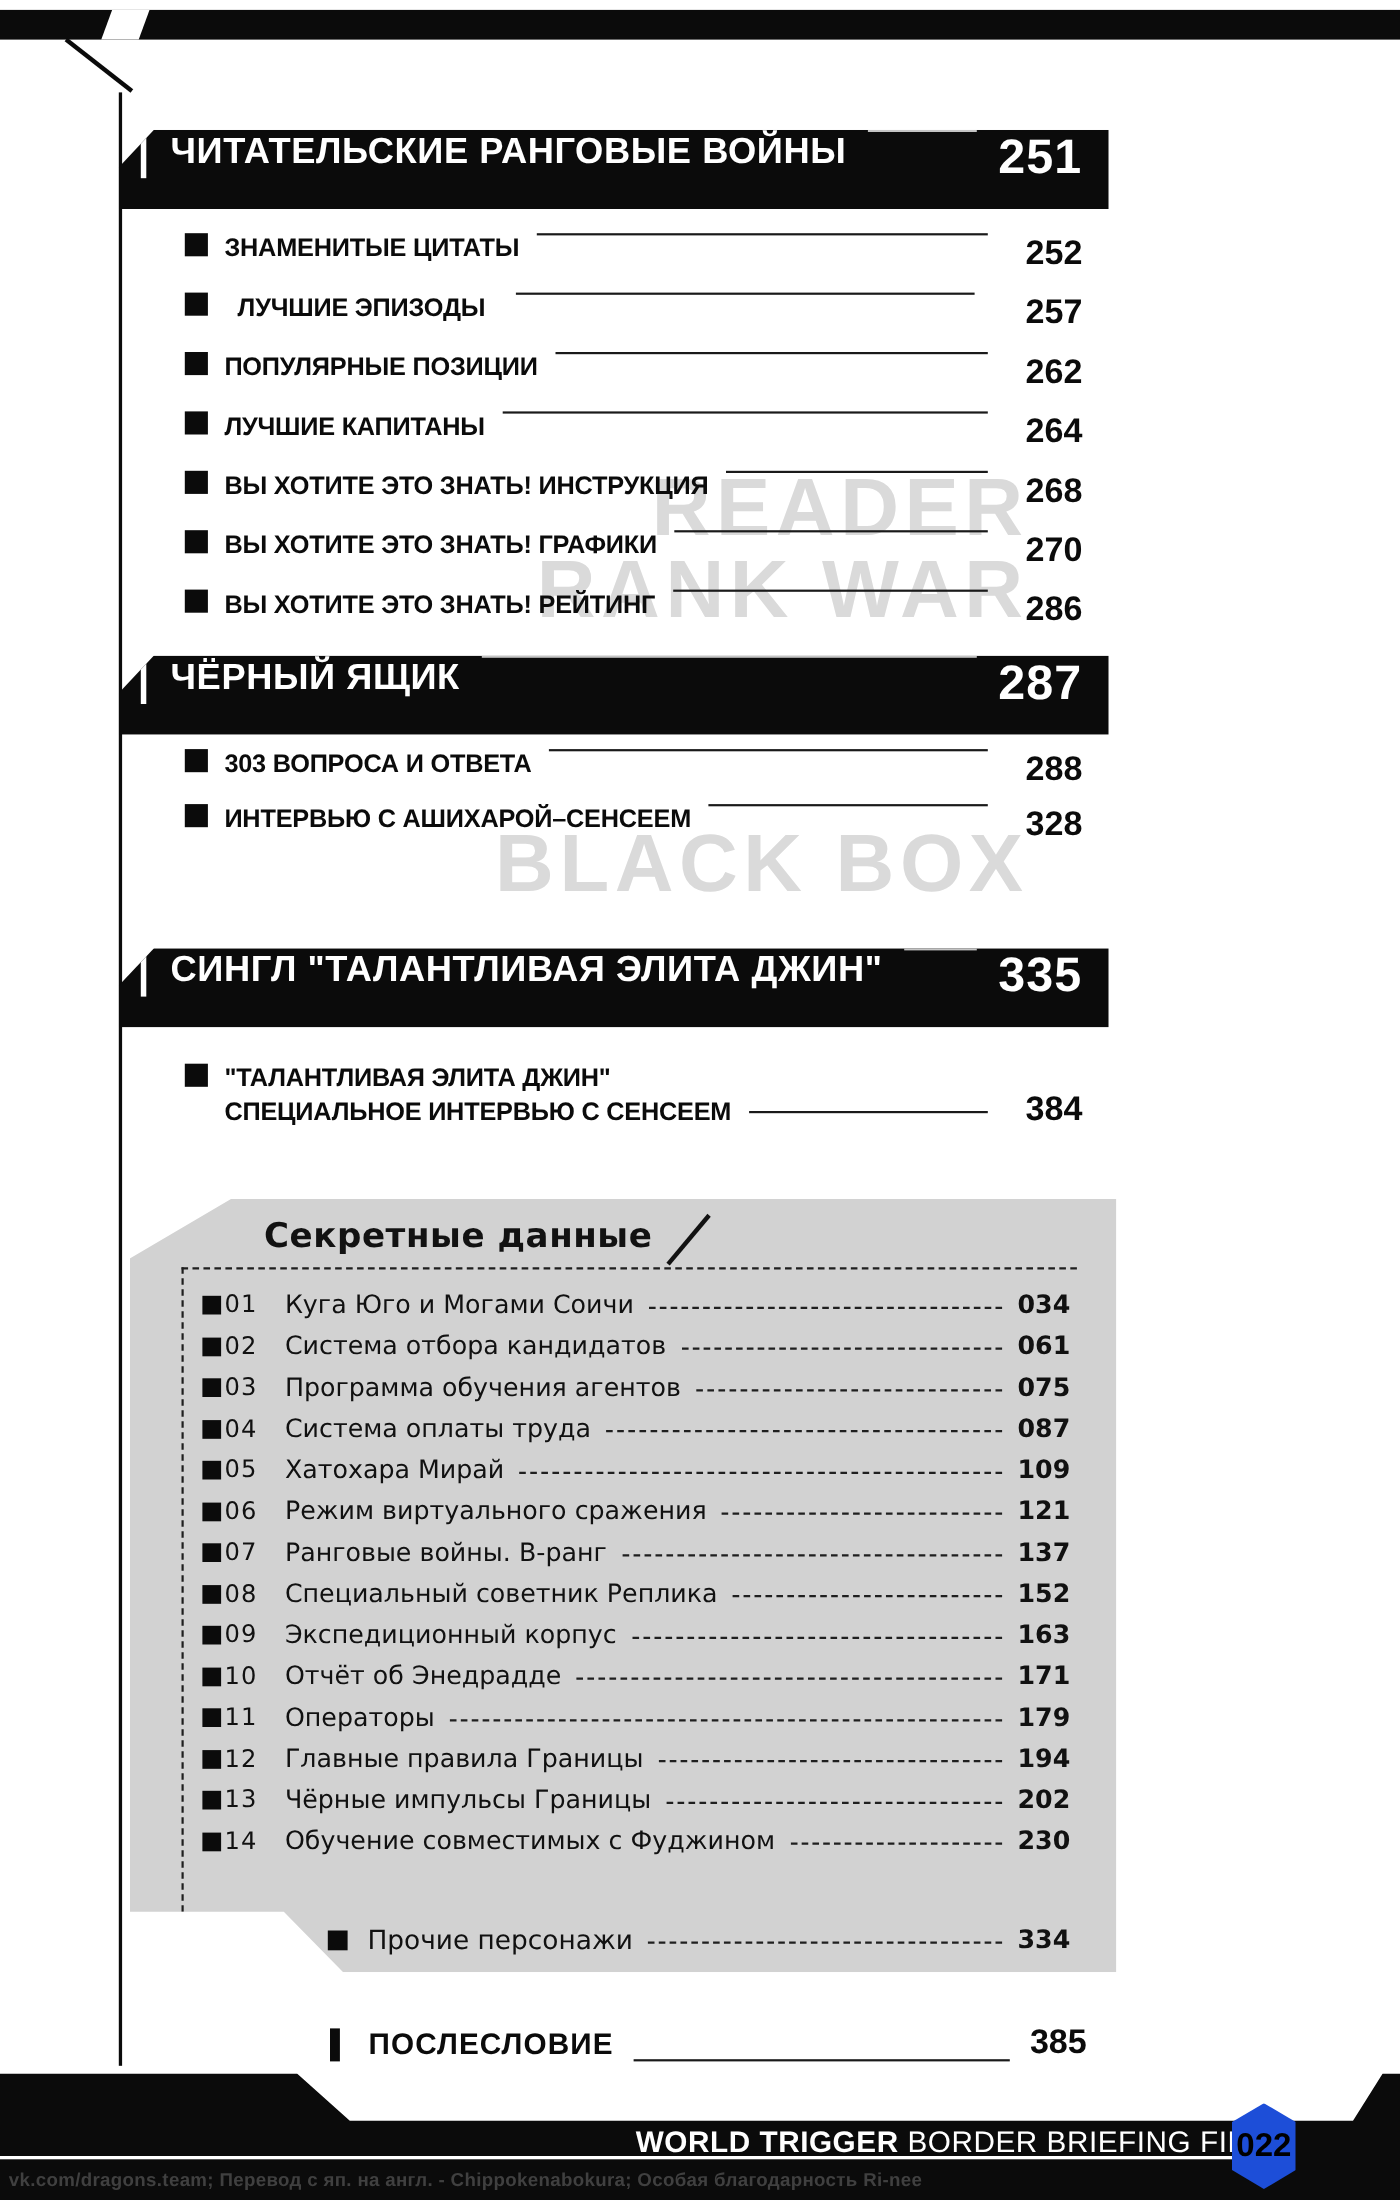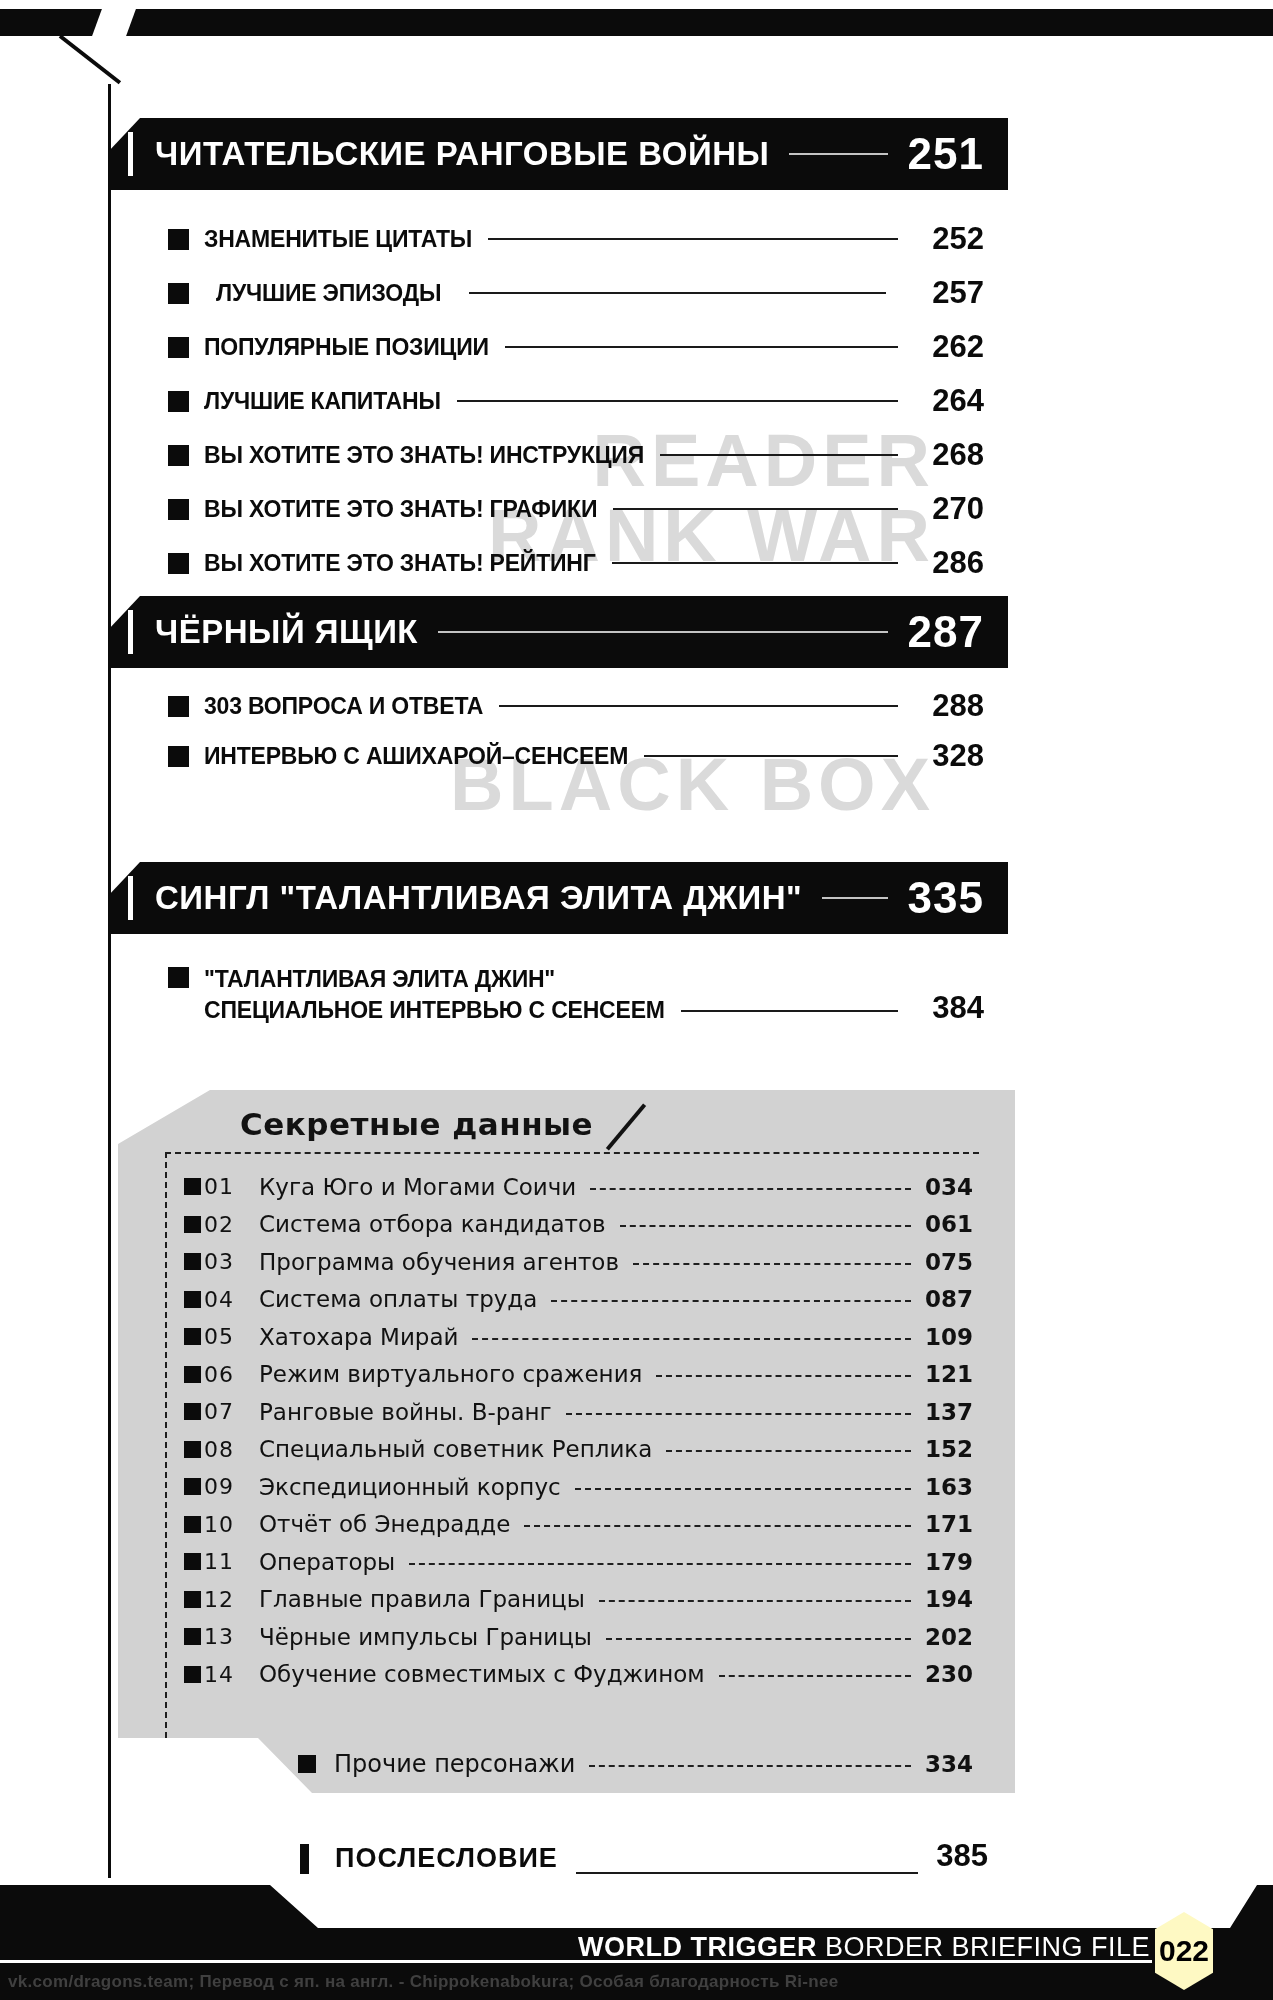--- a/index.html
+++ b/index.html
@@ -13,28 +13,28 @@
   .left-stub{position:absolute;left:60px;top:34px;width:76px;height:4px;background:#0b0b0b;transform:rotate(38deg);transform-origin:0 50%;}
   .left-line{position:absolute;left:108px;top:84px;width:3px;height:1794px;background:#0b0b0b;}
   
   .wm{position:absolute;left:250px;width:685px;text-align:right;font-weight:bold;
       color:#dadada;letter-spacing:5px;line-height:1;white-space:nowrap;z-index:0;}
   .wm-1{top:424px;font-size:74px;}
   .wm-2{top:499px;font-size:74px;}
   .wm-3{top:748px;font-size:74px;}
   
   .section{position:absolute;left:108px;width:900px;z-index:1;}
-  .shead{height:72px;background:#0b0b0b;display:flex;align-items:center;
+  .shead{height:72px;background:#0b0b0b;display:flex;align-items:flex-start;
          padding:0 24px 0 20px;color:#fff;
          clip-path:polygon(32px 0,100% 0,100% 100%,0 100%,0 34px);}
   .stick{width:5px;height:44px;background:#fff;margin-right:22px;flex:none;}
   .stitle{font-size:33px;font-weight:bold;letter-spacing:.5px;white-space:nowrap;}
   .shline{flex:1;height:2px;background:#c4c4c4;margin:0 20px;}
   .spage{font-size:44px;font-weight:bold;letter-spacing:1px;}
-  .trow{display:flex;align-items:center;padding-right:24px;}
+  .trow{display:flex;align-items:flex-start;padding-right:24px;}
   .tbullet{width:21px;height:21px;background:#0b0b0b;margin-left:60px;flex:none;}
   .tlabel{margin-left:15px;font-size:23px;font-weight:bold;letter-spacing:-.2px;white-space:nowrap;}
   .tleader{flex:1;height:2px;background:#1a1a1a;margin:0 16px;}
   .tnum{min-width:70px;text-align:right;font-size:31px;font-weight:bold;}
   .trow.two{align-items:flex-end;padding-bottom:8px;}
   .trow.two .tbullet{margin-bottom:38px;}
   .trow.two .tlabel{line-height:1.35;}
   .trow.two .tleader{margin-bottom:14px;}
   
   .sd-panel{position:absolute;left:118px;top:1090px;width:897px;height:703px;background:#d2d2d2;z-index:1;
@@ -59,21 +59,21 @@
   .aw-bar{width:9px;height:30px;background:#0b0b0b;flex:none;}
   .aw-label{margin-left:26px;font-size:27px;font-weight:bold;letter-spacing:1px;white-space:nowrap;}
   .aw-leader{flex:1;height:2px;background:#1a1a1a;margin:0 18px;}
   .aw-page{font-size:31px;font-weight:bold;}
   
   .footer{position:absolute;left:0;top:1878px;width:1273px;height:122px;background:#0b0b0b;z-index:2;
           clip-path:polygon(0 7px,270px 7px,318px 50px,1230px 50px,1257px 7px,1273px 7px,1273px 122px,0 122px);}
   .f-brand{position:absolute;right:123px;top:1932px;font-size:27px;color:#fff;letter-spacing:.5px;z-index:3;white-space:nowrap;}
   .f-brand .b{font-weight:bold;}
   .f-line{position:absolute;left:0;top:1960px;width:1152px;height:3px;background:#fff;z-index:3;}
-  .f-badge{position:absolute;left:1155px;top:1912px;width:58px;height:78px;background:#fef9c3;z-index:4;
+  .f-badge{position:absolute;left:1120px;top:1912px;width:58px;height:78px;background:#1d4ed8;z-index:4;
            clip-path:polygon(50% 0,100% 22%,100% 78%,50% 100%,0 78%,0 22%);
            display:flex;align-items:center;justify-content:center;font-size:30px;font-weight:bold;color:#000;}
   .f-credits{position:absolute;left:8px;top:1972px;font-size:17px;color:#404040;letter-spacing:.3px;z-index:3;white-space:nowrap;font-weight:bold;}
 </style>
 </head>
 <body>
 
 <div class="top-band"></div>
 <div class="top-notch"></div>
 <div class="left-stub"></div>

